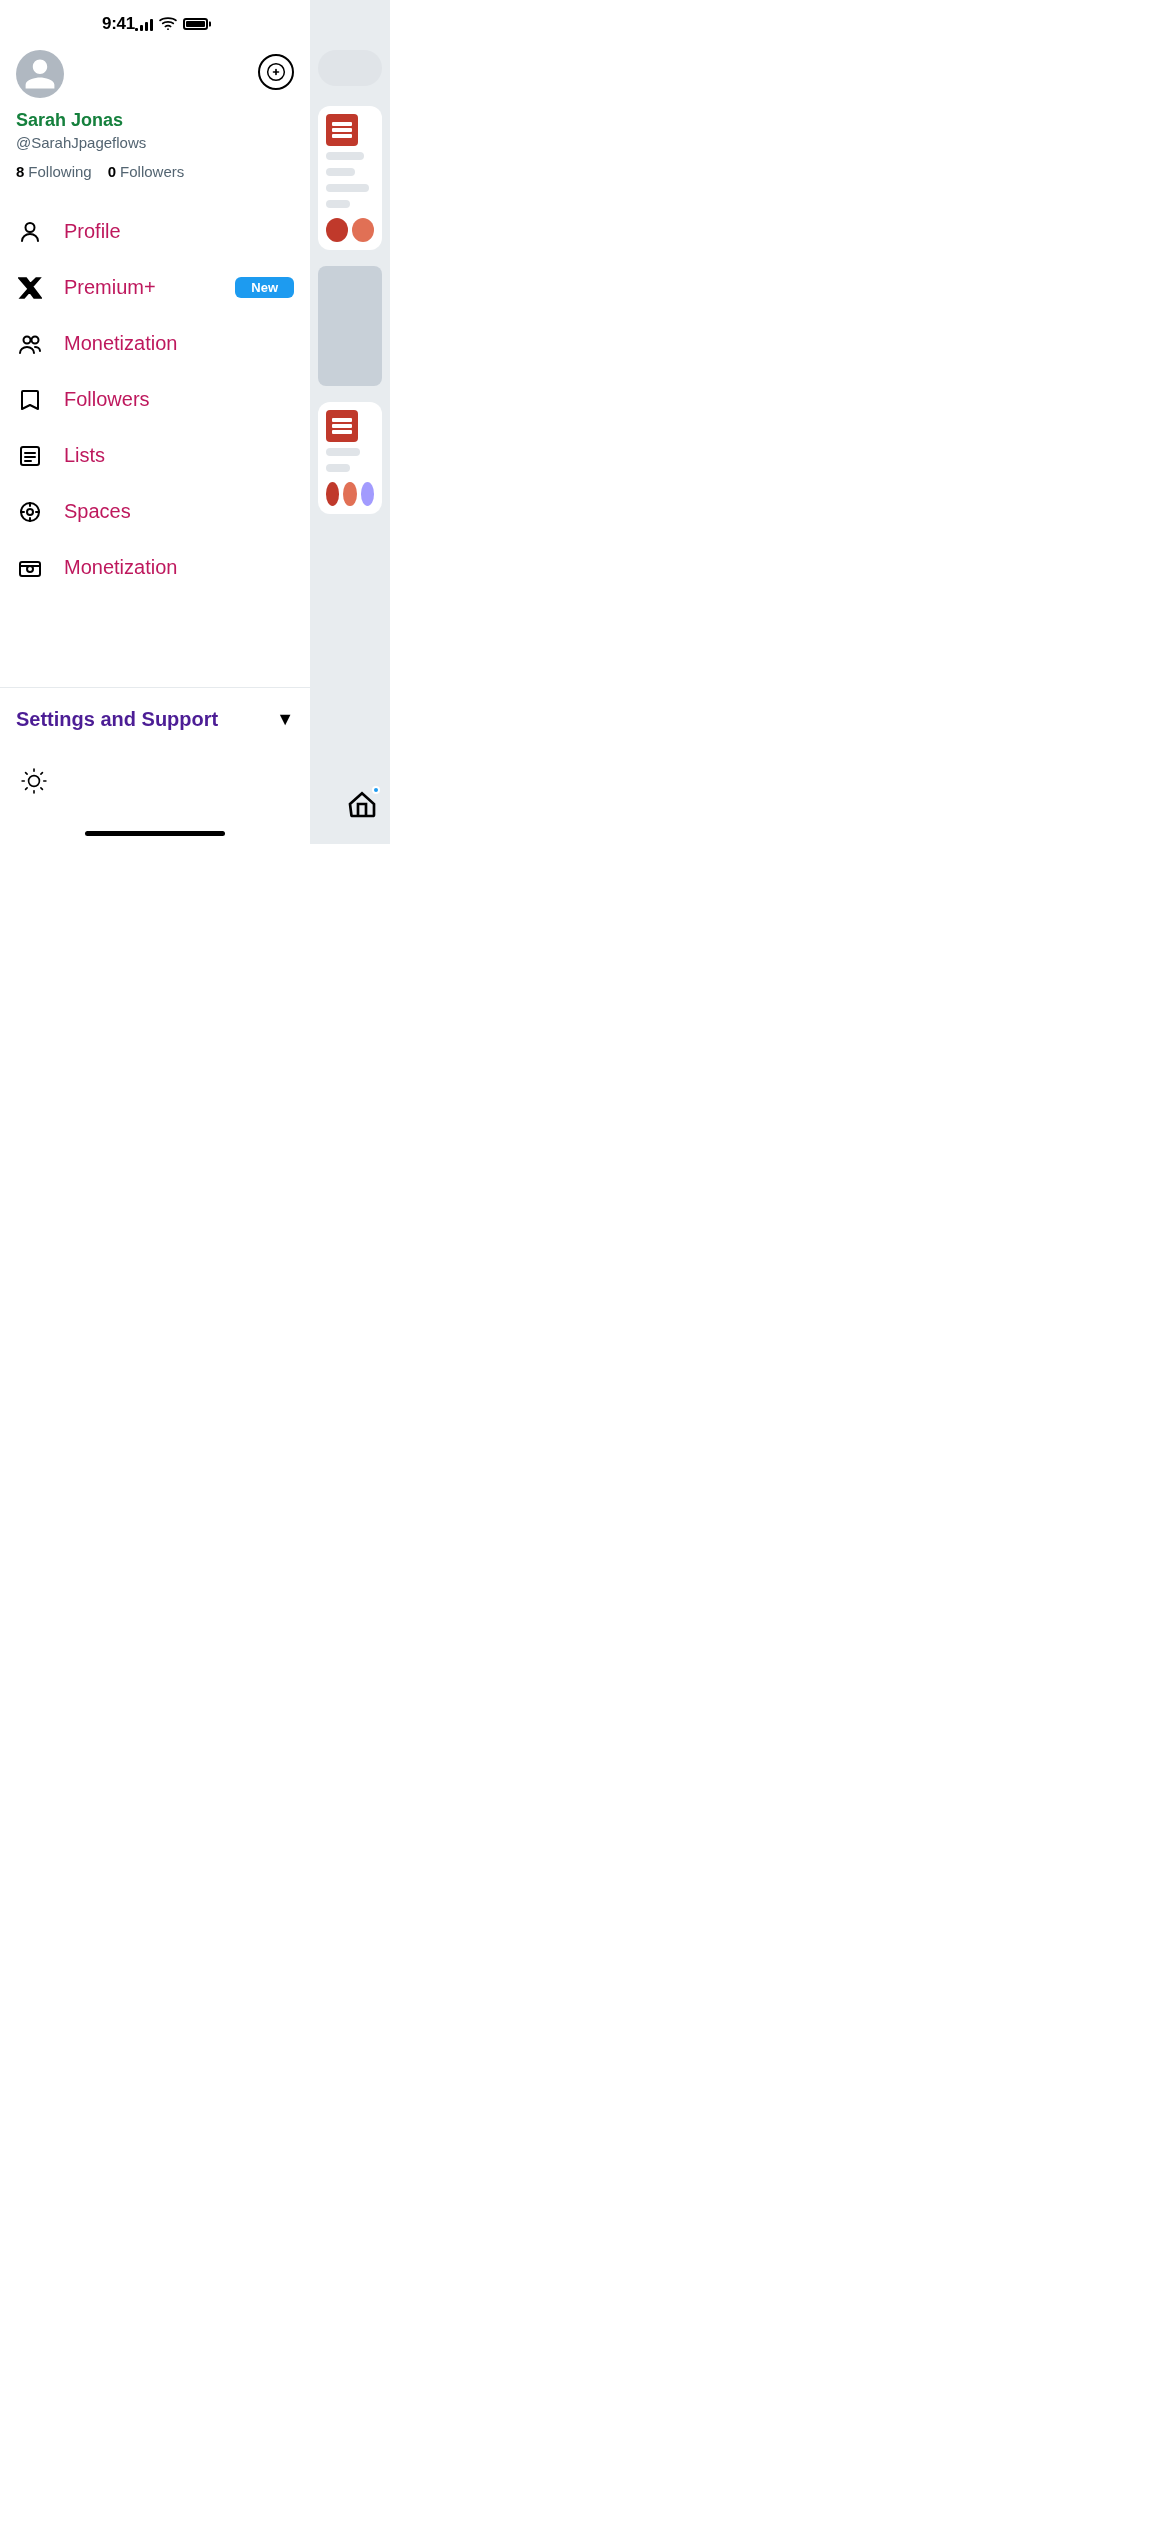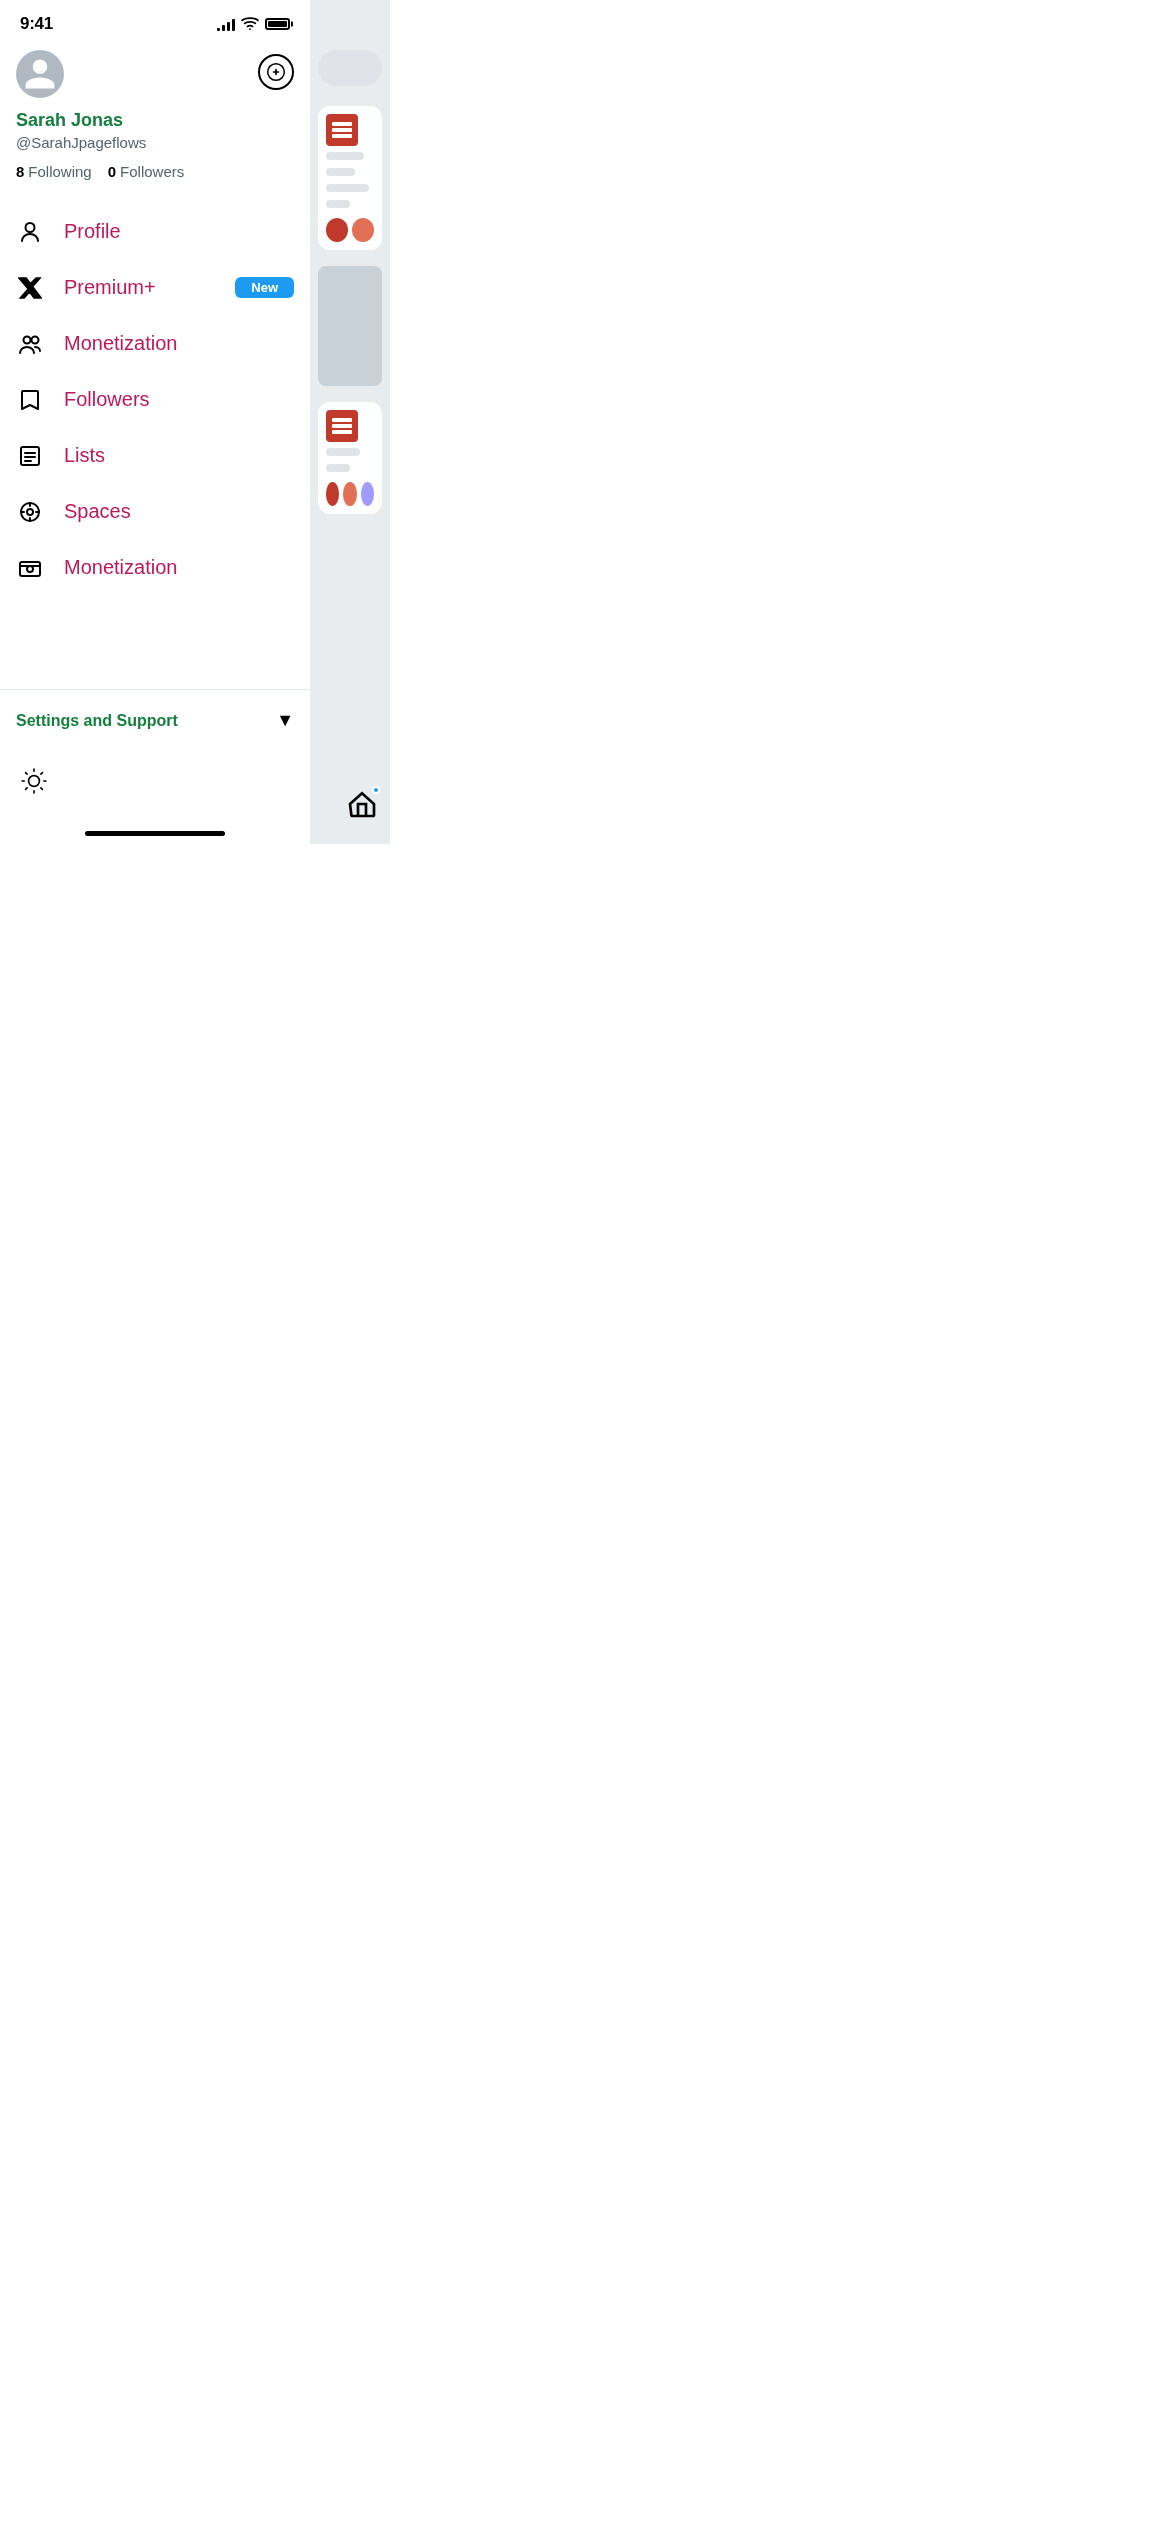--- a/index.html
+++ b/index.html
@@ -98,21 +98,21 @@
     .bg-avatar {
       width: 24px;
       height: 24px;
       border-radius: 50%;
       background: #c0392b;
     }
 
     
     .status-bar {
       display: flex;
-      justify-content: space-between;
+      justify-content: center;
       align-items: center;
       padding: 14px 20px 8px 20px;
       background: #fff;
     }
 
     .status-time {
       font-size: 17px;
       font-weight: 600;
       color: #000;
       letter-spacing: -0.3px;
@@ -311,23 +311,23 @@
     }
 
     .settings-row {
       display: flex;
       justify-content: space-between;
       align-items: center;
       cursor: pointer;
     }
 
     .settings-label {
-      font-size: 16px;
+      font-size: 20px;
       font-weight: 700;
-      color: #15803d;
+      color: #4c1d95;
     }
 
     .chevron-icon {
       font-size: 18px;
       color: #000;
     }
 
     
     .bottom-section {
       padding: 16px 16px 24px 16px;

